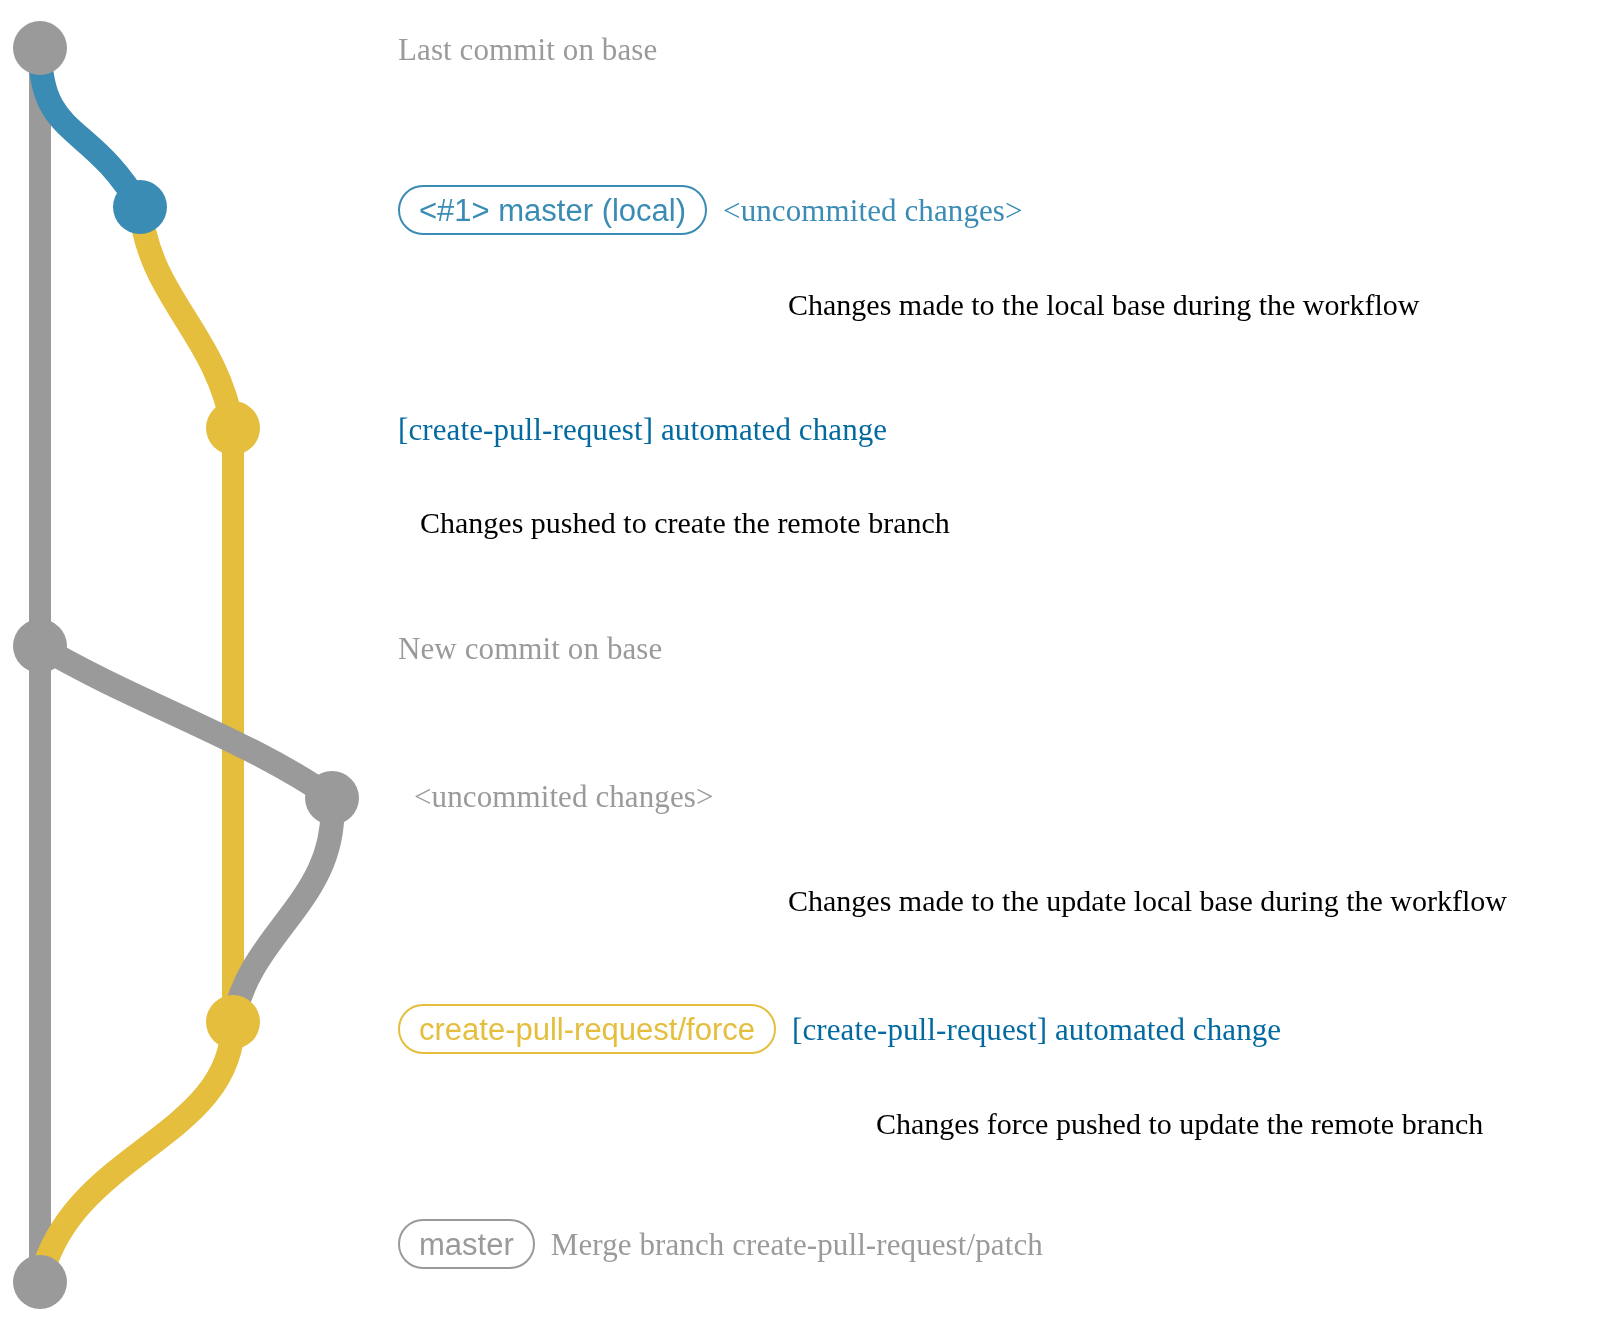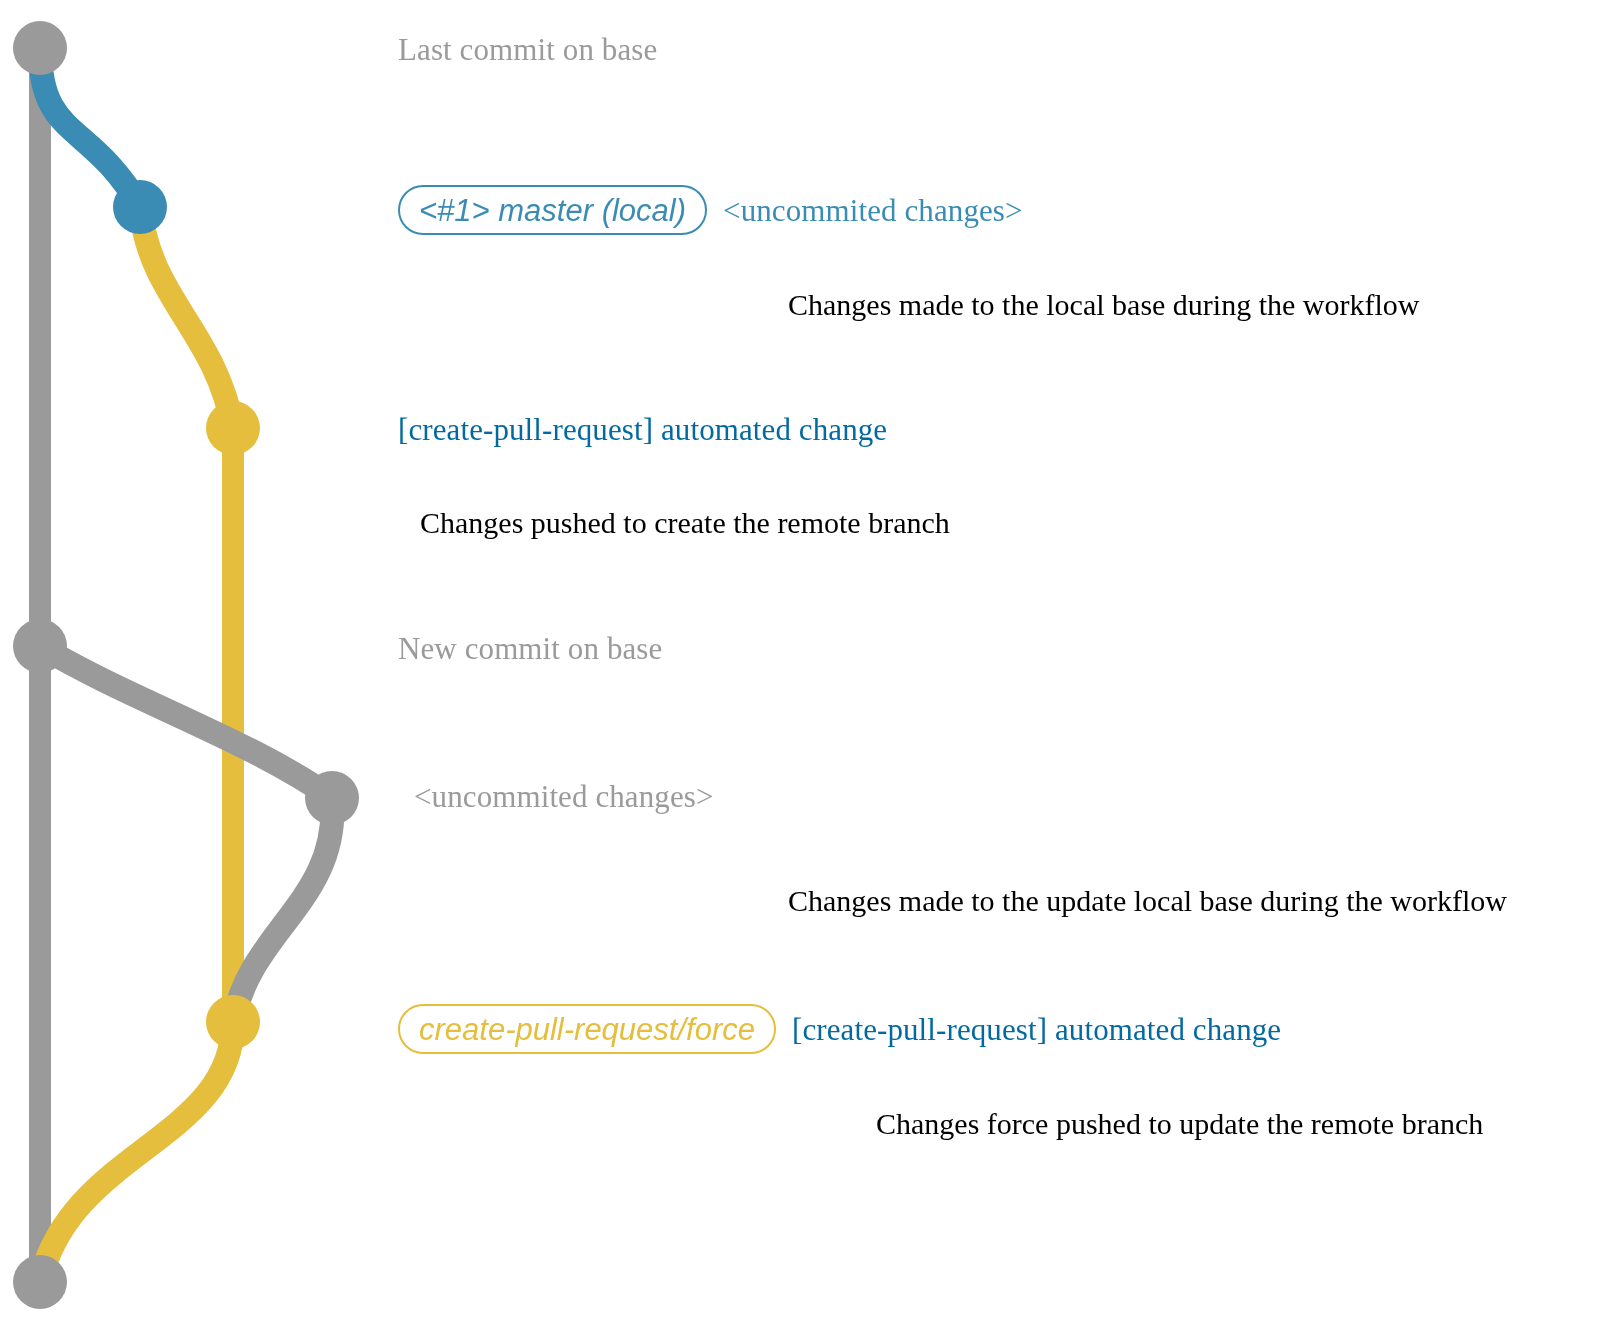--- a/index.html
+++ b/index.html
@@ -62,21 +62,20 @@
     height: 50px;
     padding: 0 19px;
     border-radius: 26px;
     border: 2px solid #9a9a9a;
     font-family: "Liberation Sans", sans-serif;
     font-size: 31px;
     line-height: 1;
     color: #9a9a9a;
     background: #ffffff;
     white-space: nowrap;
-    font-style: italic;
   }
   .badge.blue   { border-color: #3a8cb4; color: #3a8cb4; }
   .badge.yellow { border-color: #e4be3c; color: #e4be3c; }
   .badge.gray   { border-color: #9a9a9a; color: #9a9a9a; }
 
   .badge-gap { width: 16px; flex: 0 0 auto; }
 
   .caption {
     font-family: "Liberation Serif", serif;
     font-size: 30px;
@@ -149,14 +148,21 @@
 
   <div class="anno-row" style="left:398px; top:1004px;">
     <div class="badge-line">
       <span class="badge yellow">create-pull-request/force</span>
       <span class="badge-gap"></span>
       <span class="headline yellow">[create-pull-request] automated change</span>
     </div>
     <div class="caption r-sub" style="left:478px; top:57px;">Changes force pushed to update the remote branch</div>
   </div>
 
+  <div class="anno-row" style="left:398px; top:1219px;">
+    <div class="badge-line">
+      <span class="badge gray">master</span>
+      <span class="badge-gap"></span>
+      <span class="headline gray">Merge branch create-pull-request/patch</span>
+    </div>
+  </div>
 
 </div>
 
 </body></html>

